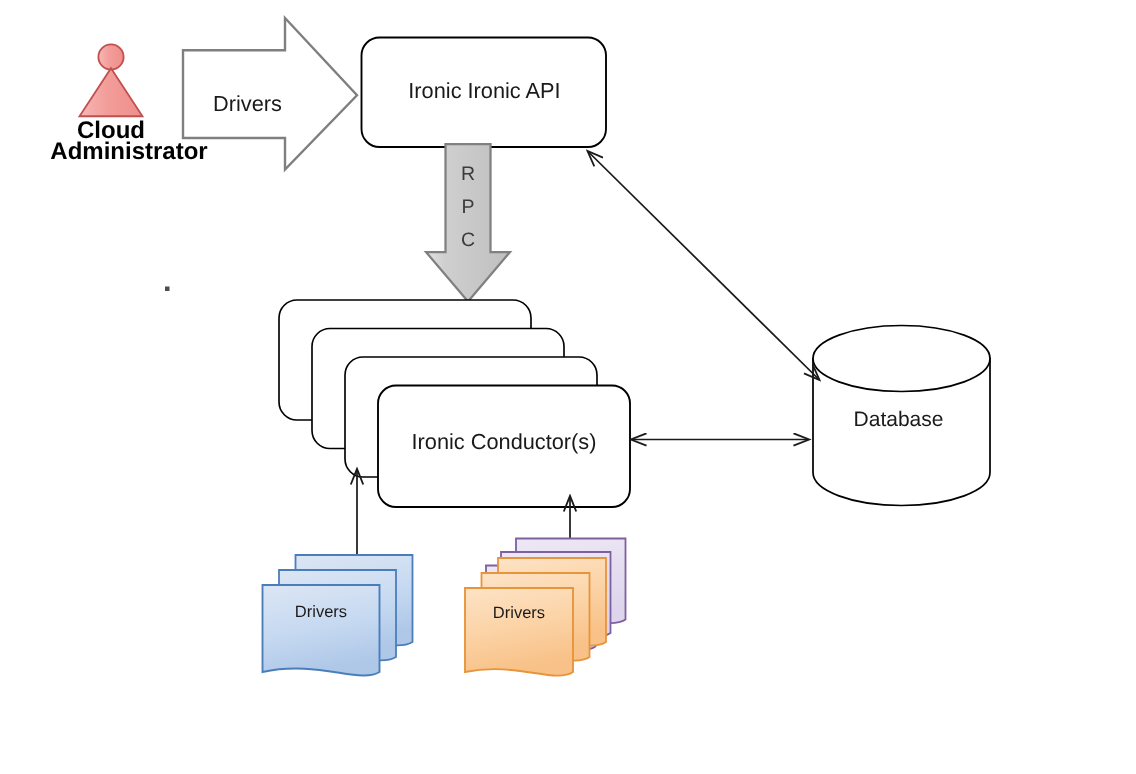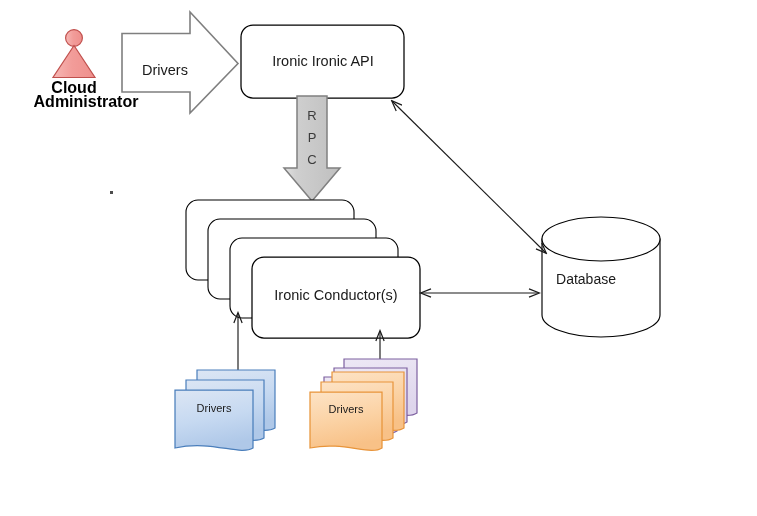--- a/index.html
+++ b/index.html
@@ -162,19 +162,19 @@
   <div class="lbl lbl-arrow" style="left:105px; top:62px;">Drivers</div>
 
   <div class="lbl lbl-box" style="left:223px; top:53px;">Ironic Ironic API</div>
 
   <div class="lbl lbl-rpc" style="left:297px; top:108px;">R</div>
   <div class="lbl lbl-rpc" style="left:297px; top:130px;">P</div>
   <div class="lbl lbl-rpc" style="left:297px; top:152px;">C</div>
 
   <div class="lbl lbl-box" style="left:236px; top:287px;">Ironic Conductor(s)</div>
 
-  <div class="lbl lbl-db" style="left:516px; top:271px;">Database</div>
+  <div class="lbl lbl-db" style="left:529px; top:271px;">Database</div>
 
   <div class="lbl lbl-drivers" style="left:154px; top:402px;">Drivers</div>
 
   <div class="lbl lbl-drivers" style="left:286px; top:403px;">Drivers</div>
 
 </div>
 
 </body></html>

